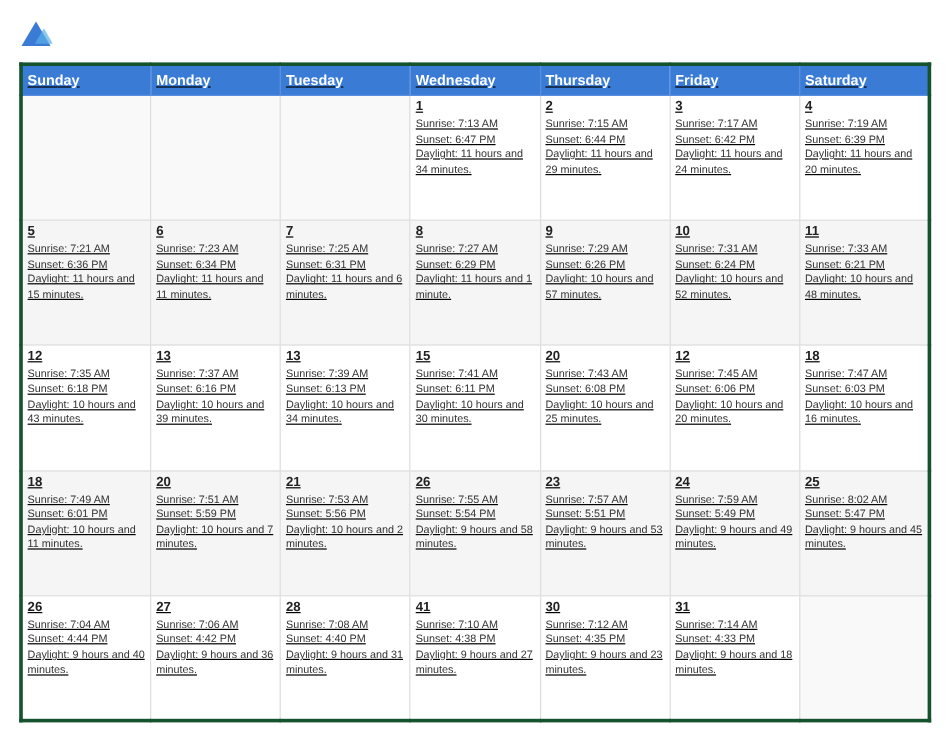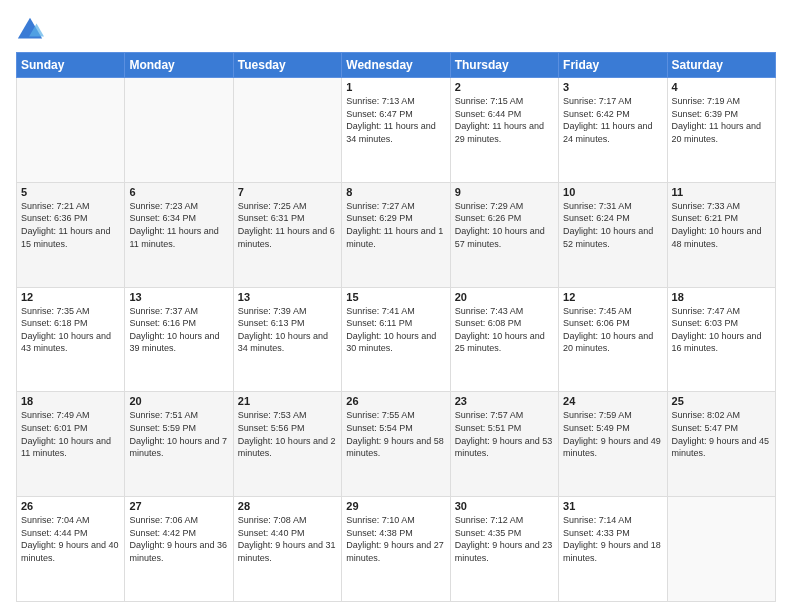--- a/index.html
+++ b/index.html
@@ -56,24 +56,25 @@
       font-weight: bold;
       color: #222;
       line-height: 1.1;
     }
     .location {
       font-size: 15px;
       color: #555;
     }
     .calendar {
       flex: 1;
-      border: 1px solid #14532d;
+      border: 3px solid #14532d;
       border-collapse: collapse;
       width: 100%;
       table-layout: fixed;
+      text-decoration: underline;
     }
     .calendar th {
       background-color: #3a7bd5;
       color: #fff;
       font-size: 12px;
       font-weight: bold;
       padding: 5px 4px;
       text-align: left;
       border: 1px solid #5a8fe0;
     }
@@ -260,21 +261,21 @@
           </td>
           <td>
             <span class="day-num">27</span>
             <div class="day-info">Sunrise: 7:06 AM<br>Sunset: 4:42 PM<br>Daylight: 9 hours and 36 minutes.</div>
           </td>
           <td>
             <span class="day-num">28</span>
             <div class="day-info">Sunrise: 7:08 AM<br>Sunset: 4:40 PM<br>Daylight: 9 hours and 31 minutes.</div>
           </td>
           <td>
-            <span class="day-num">29</span>
+            <span class="day-num">41</span>
             <div class="day-info">Sunrise: 7:10 AM<br>Sunset: 4:38 PM<br>Daylight: 9 hours and 27 minutes.</div>
           </td>
           <td>
             <span class="day-num">30</span>
             <div class="day-info">Sunrise: 7:12 AM<br>Sunset: 4:35 PM<br>Daylight: 9 hours and 23 minutes.</div>
           </td>
           <td>
             <span class="day-num">31</span>
             <div class="day-info">Sunrise: 7:14 AM<br>Sunset: 4:33 PM<br>Daylight: 9 hours and 18 minutes.</div>
           </td>

